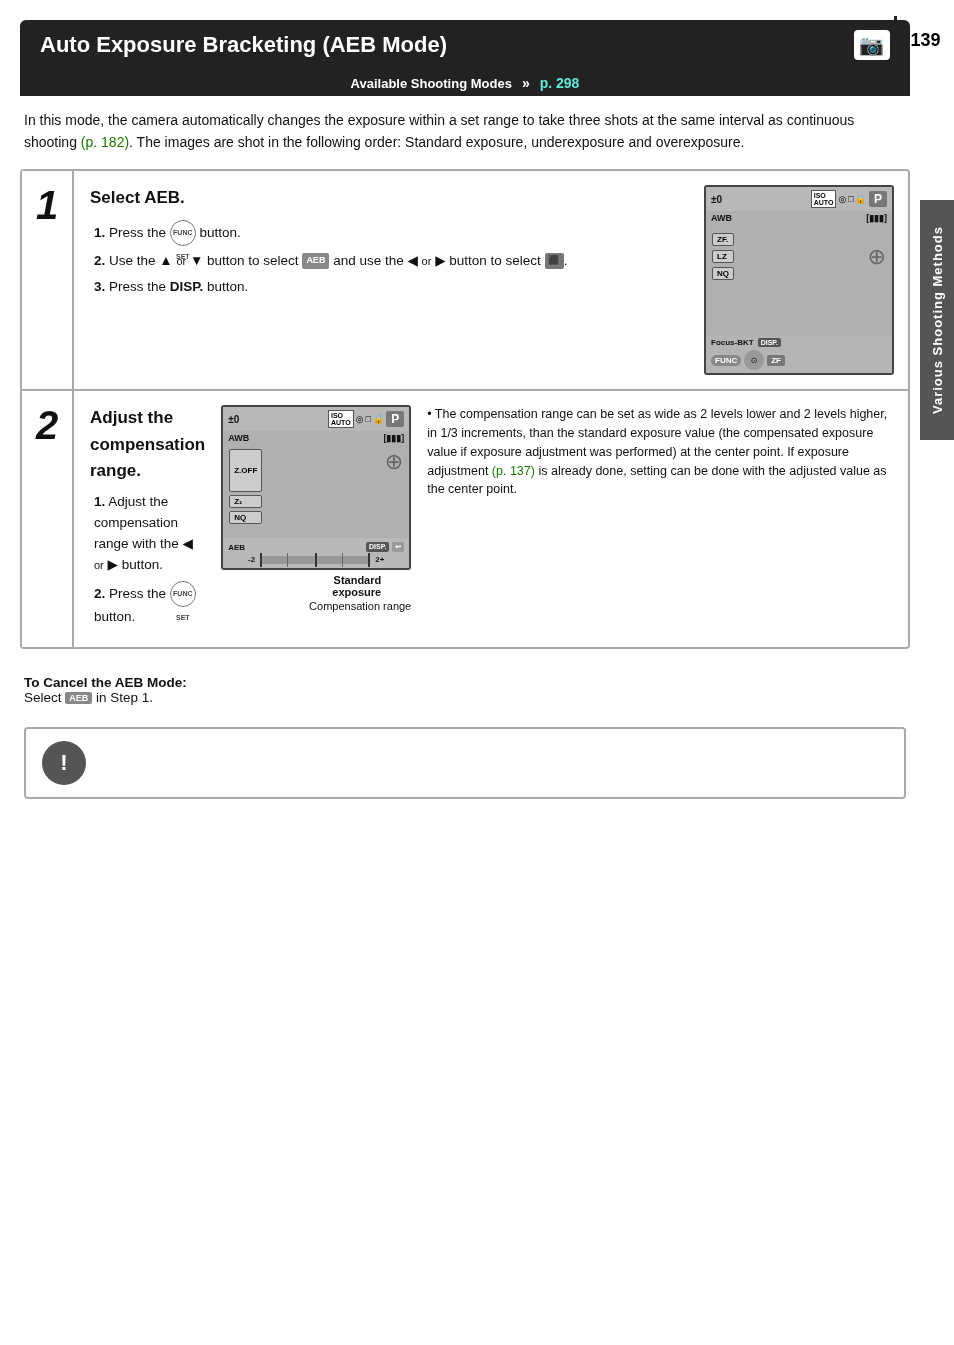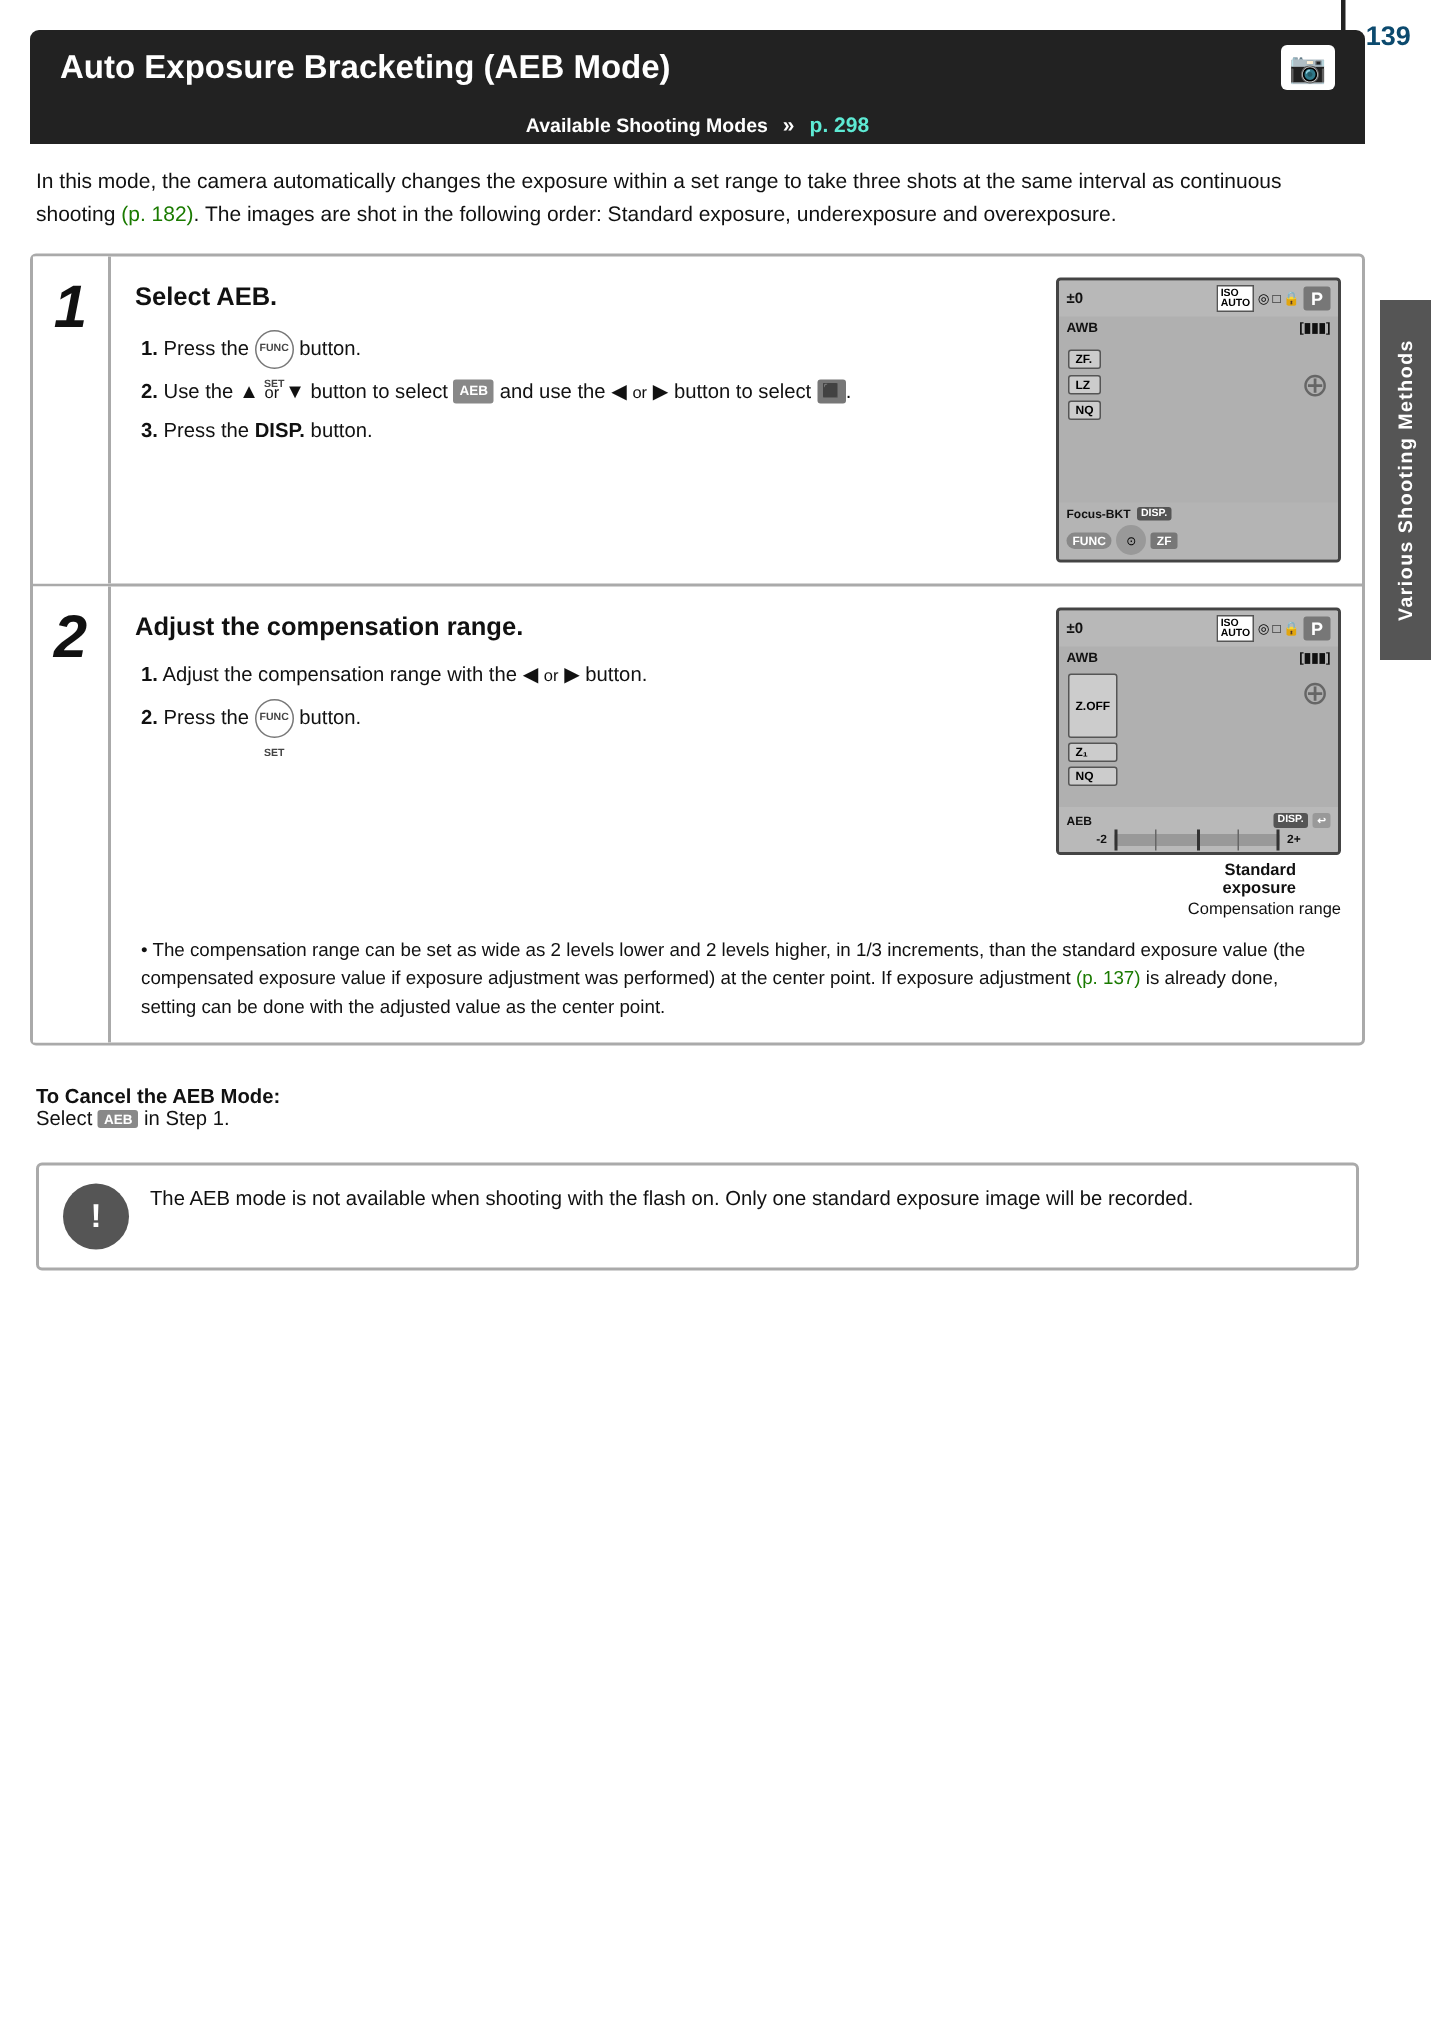--- a/index.html
+++ b/index.html
@@ -8,31 +8,31 @@
       background: #fff;
       width: 954px;
       min-height: 1345px;
       position: relative;
       overflow-x: hidden;
     }
 
     
     .page-number-bar {
       position: absolute;
-      top: 0;
+      top: 16px;
       right: 0;
       width: 60px;
       height: 48px;
       border-left: 3px solid #222;
       display: flex;
       align-items: center;
       justify-content: center;
       font-size: 18px;
       font-weight: bold;
-      color: #0c4a6e;
+      color: #000000;
     }
 
     
     .sidebar-tab {
       position: absolute;
       top: 200px;
       right: 0;
       width: 34px;
       background: #555;
       color: #fff;
@@ -324,21 +324,21 @@
             </div>
           </div>
         </div>
       </div>
     </div>
 
     <div class="step-row">
       <div class="step-number-col">
         <span class="step-number">2</span>
       </div>
-      <div style="flex:1;padding:14px 14px 14px 16px;display:flex;flex-direction:column;gap:12px;">
+      <div style="flex:1;padding:14px 14px 14px 16px;display:flex;flex-direction:row;gap:12px;">
 
         <div style="display:flex;gap:16px;align-items:flex-start;">
           <div class="step-text-area">
             <div class="step-title">Adjust the compensation range.</div>
             <div class="step-item">
               <b>1.</b> Adjust the compensation range with the ◀ <span style="font-size:11px;">or</span> ▶ button.
             </div>
             <div class="step-item">
               <b>2.</b> Press the
               <span style="display:inline-block;border:1.5px solid #777;border-radius:50%;width:26px;height:26px;text-align:center;line-height:24px;font-size:7px;font-weight:bold;color:#444;vertical-align:middle;">FUNC<br>SET</span>
@@ -416,16 +416,15 @@
   <div class="cancel-section">
     <b>To Cancel the AEB Mode:</b><br>
     <span>Select
       <span style="display:inline-block;background:#888;color:#fff;font-size:9px;padding:1px 4px;border-radius:2px;font-weight:bold;vertical-align:middle;">AEB</span>
       in Step 1.
     </span>
   </div>
 
   <div class="note-box">
     <div class="note-icon">!</div>
-    <div class="note-text">The AEB mode is not available when shooting with the flash on. Only one standard exposure image will be recorded.</div>
   </div>
 
 </div>
 
 </body></html>

